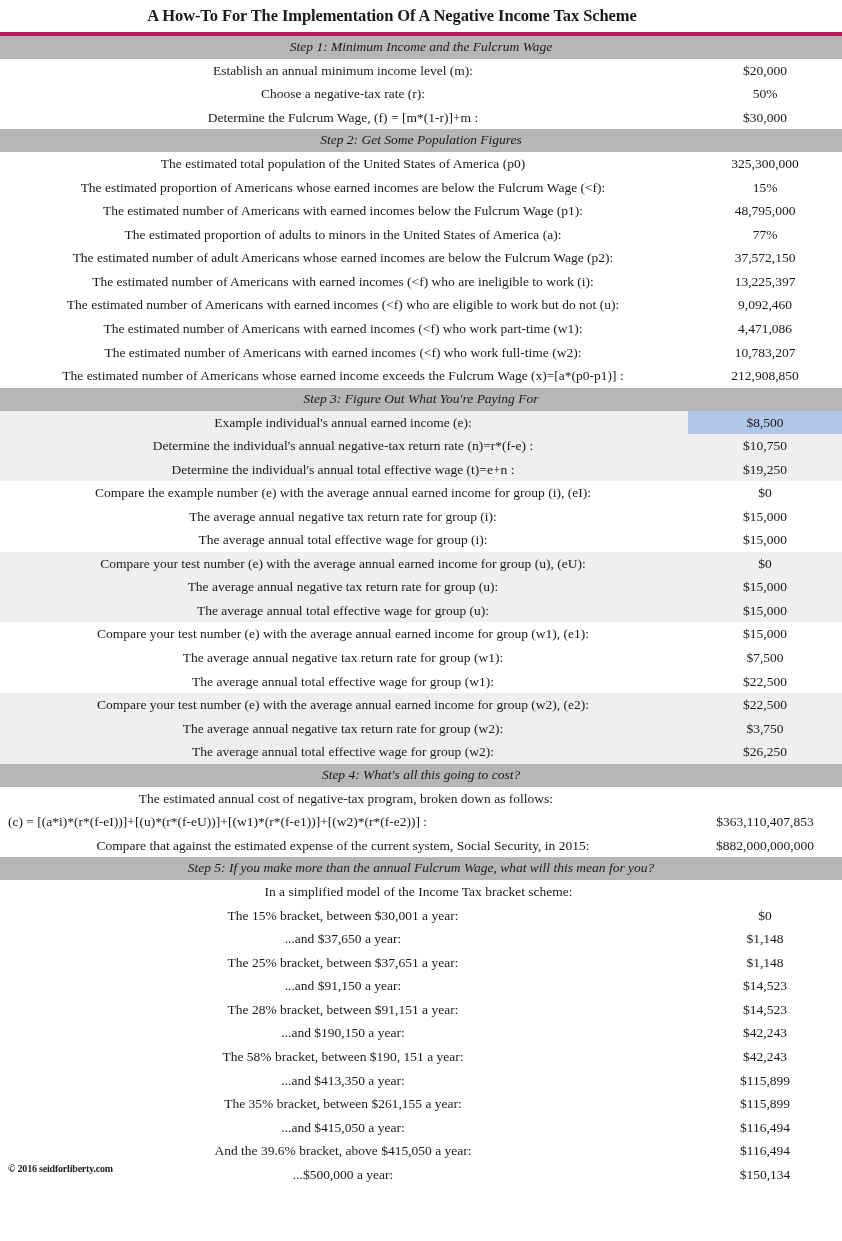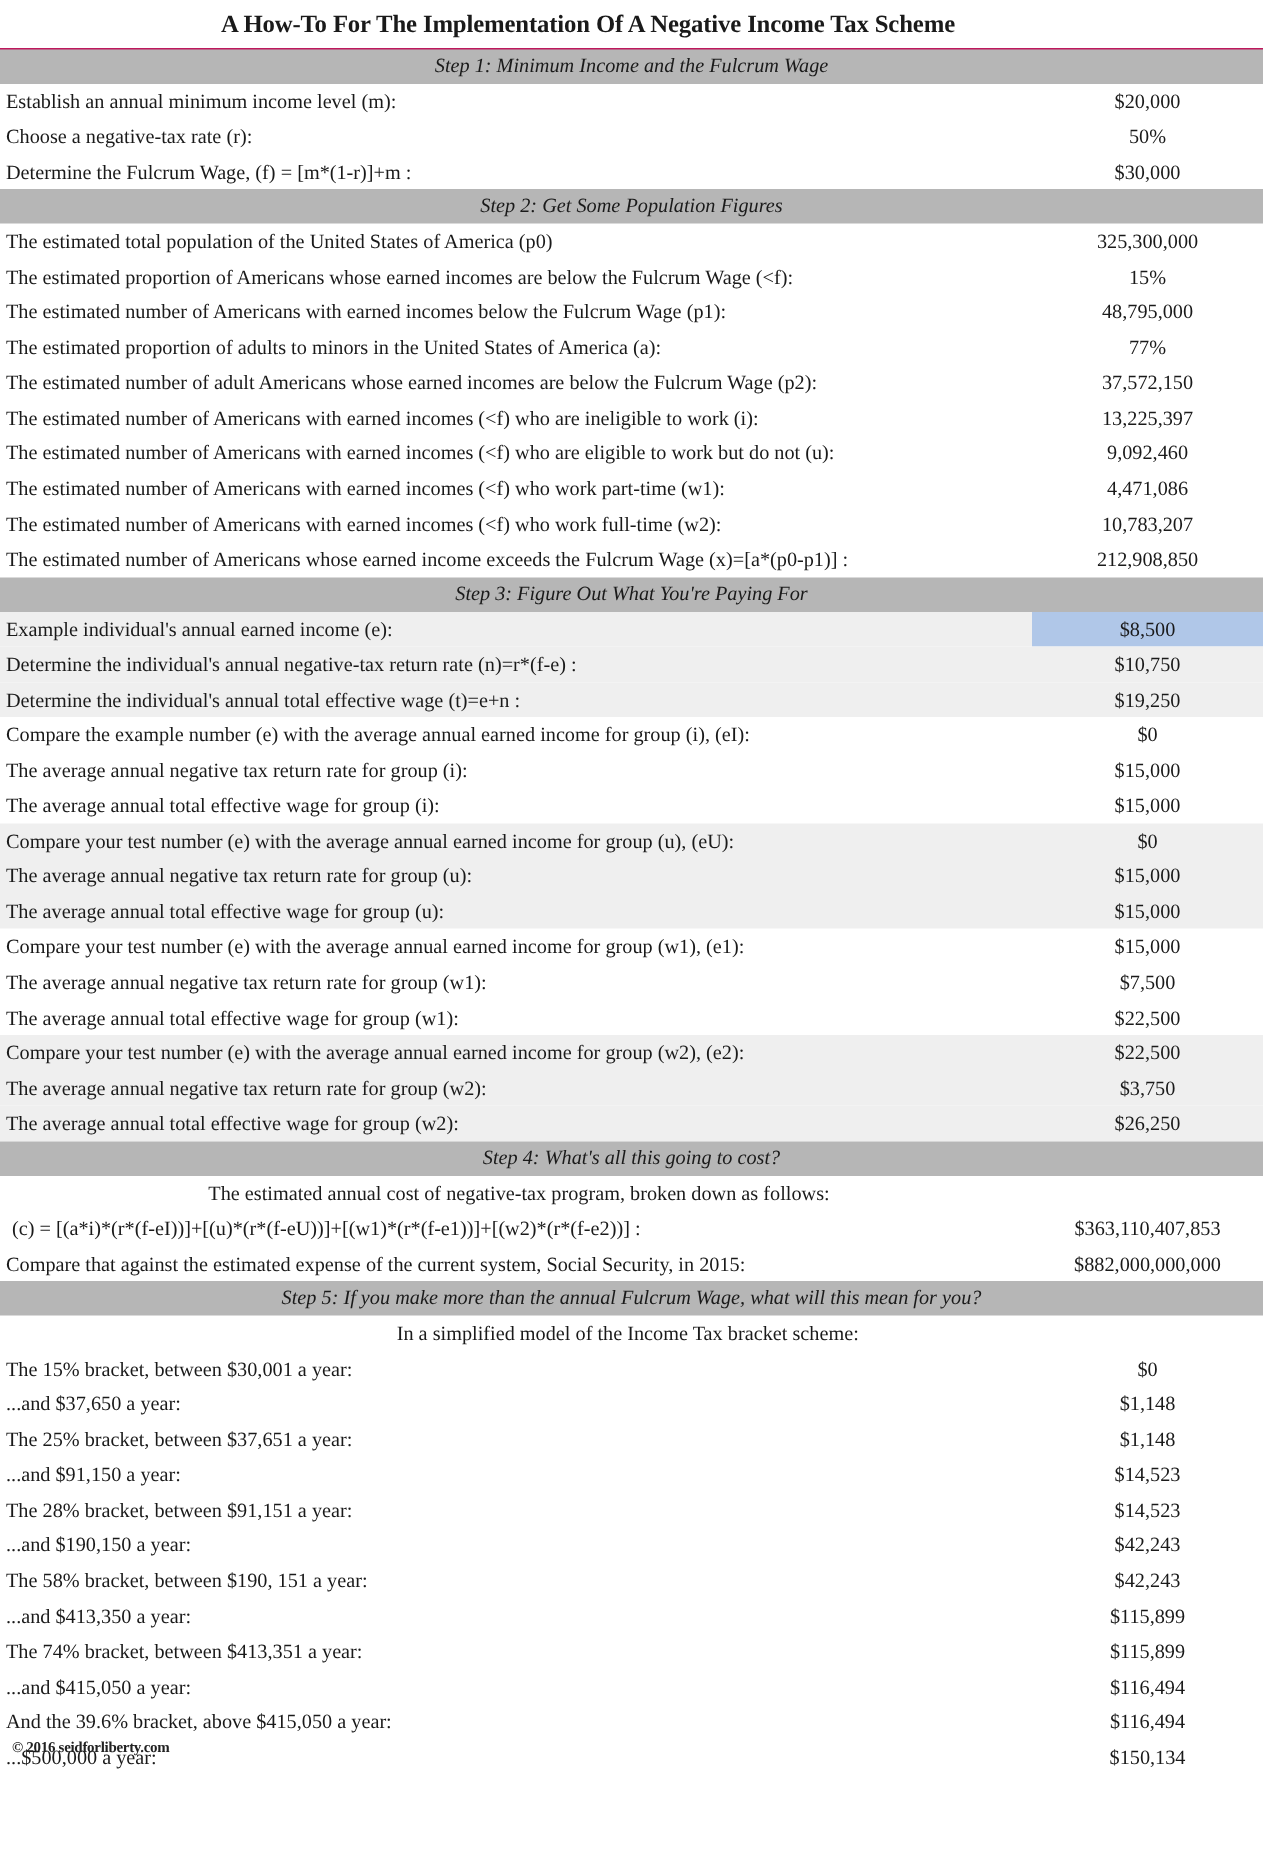--- a/index.html
+++ b/index.html
@@ -41,24 +41,24 @@
 
   tr.step-head td {
     background: #b6b6b6;
     text-align: center;
     font-style: italic;
     font-size: 13.5px;
     padding: 3px 0 3px 0;
     line-height: 1.25;
     border: none;
   }
-  tr.step-head.top td { border-top: 1px solid #be185d; }
+  tr.step-head.top td { border-top: 4px solid #be185d; }
 
   td.label {
-    text-align: left;
+    text-align: center;
     padding: 3px 6px 3px 4px;
     font-size: 13.5px;
     line-height: 1.3;
     white-space: nowrap;
   }
   td.value {
     text-align: center;
     padding: 3px 4px 3px 4px;
     font-size: 13.5px;
     line-height: 1.3;
@@ -275,21 +275,21 @@
         </tr>
         <tr class="">
           <td class="label">The 58% bracket, between $190, 151 a year:</td>
           <td class="value">$42,243</td>
         </tr>
         <tr class="">
           <td class="label">...and $413,350 a year:</td>
           <td class="value">$115,899</td>
         </tr>
         <tr class="">
-          <td class="label">The 74% bracket, between $413,351 a year:</td>
+          <td class="label">The 35% bracket, between $261,155 a year:</td>
           <td class="value">$115,899</td>
         </tr>
         <tr class="">
           <td class="label">...and $415,050 a year:</td>
           <td class="value">$116,494</td>
         </tr>
         <tr class="">
           <td class="label">And the 39.6% bracket, above $415,050 a year:</td>
           <td class="value">$116,494</td>
         </tr>

